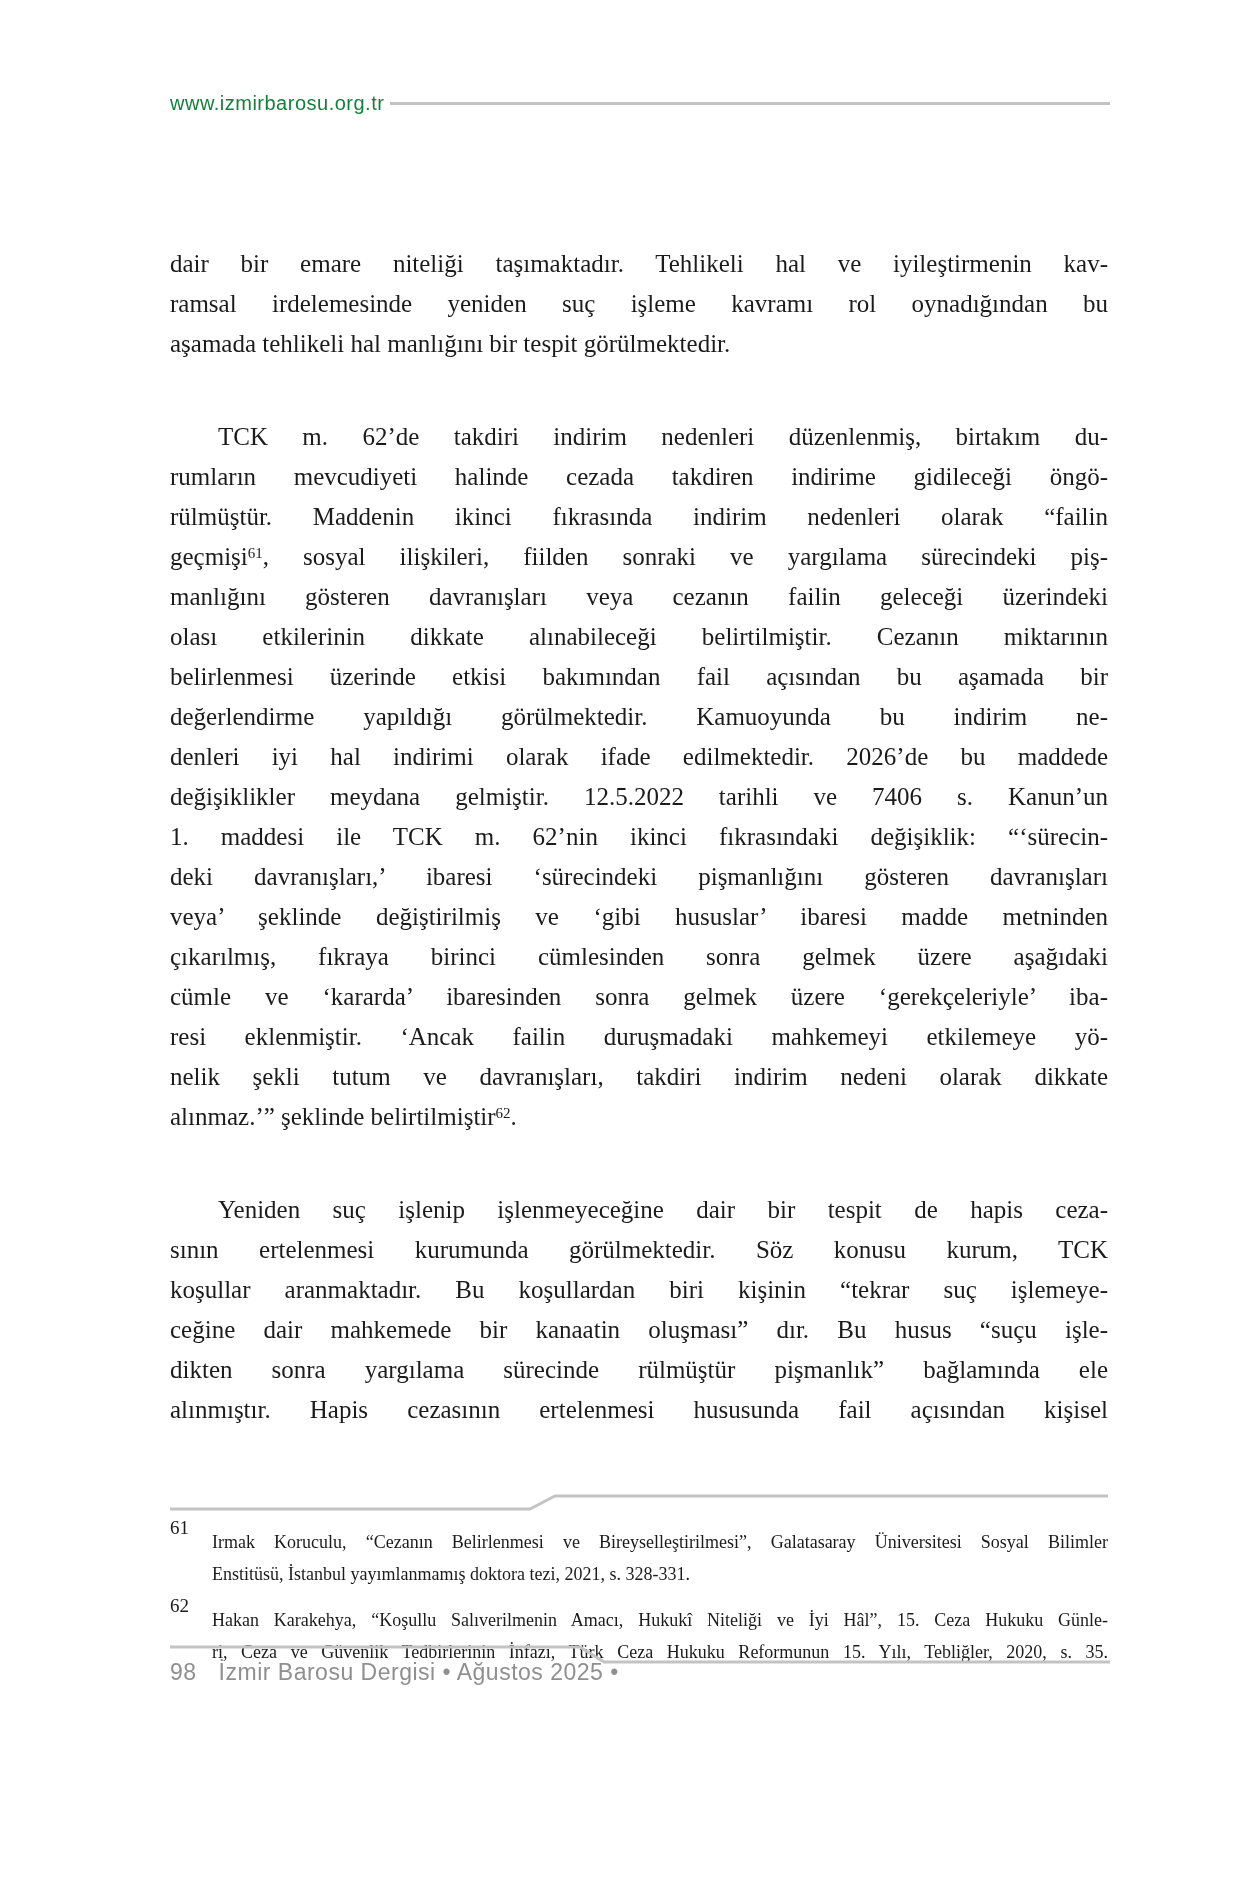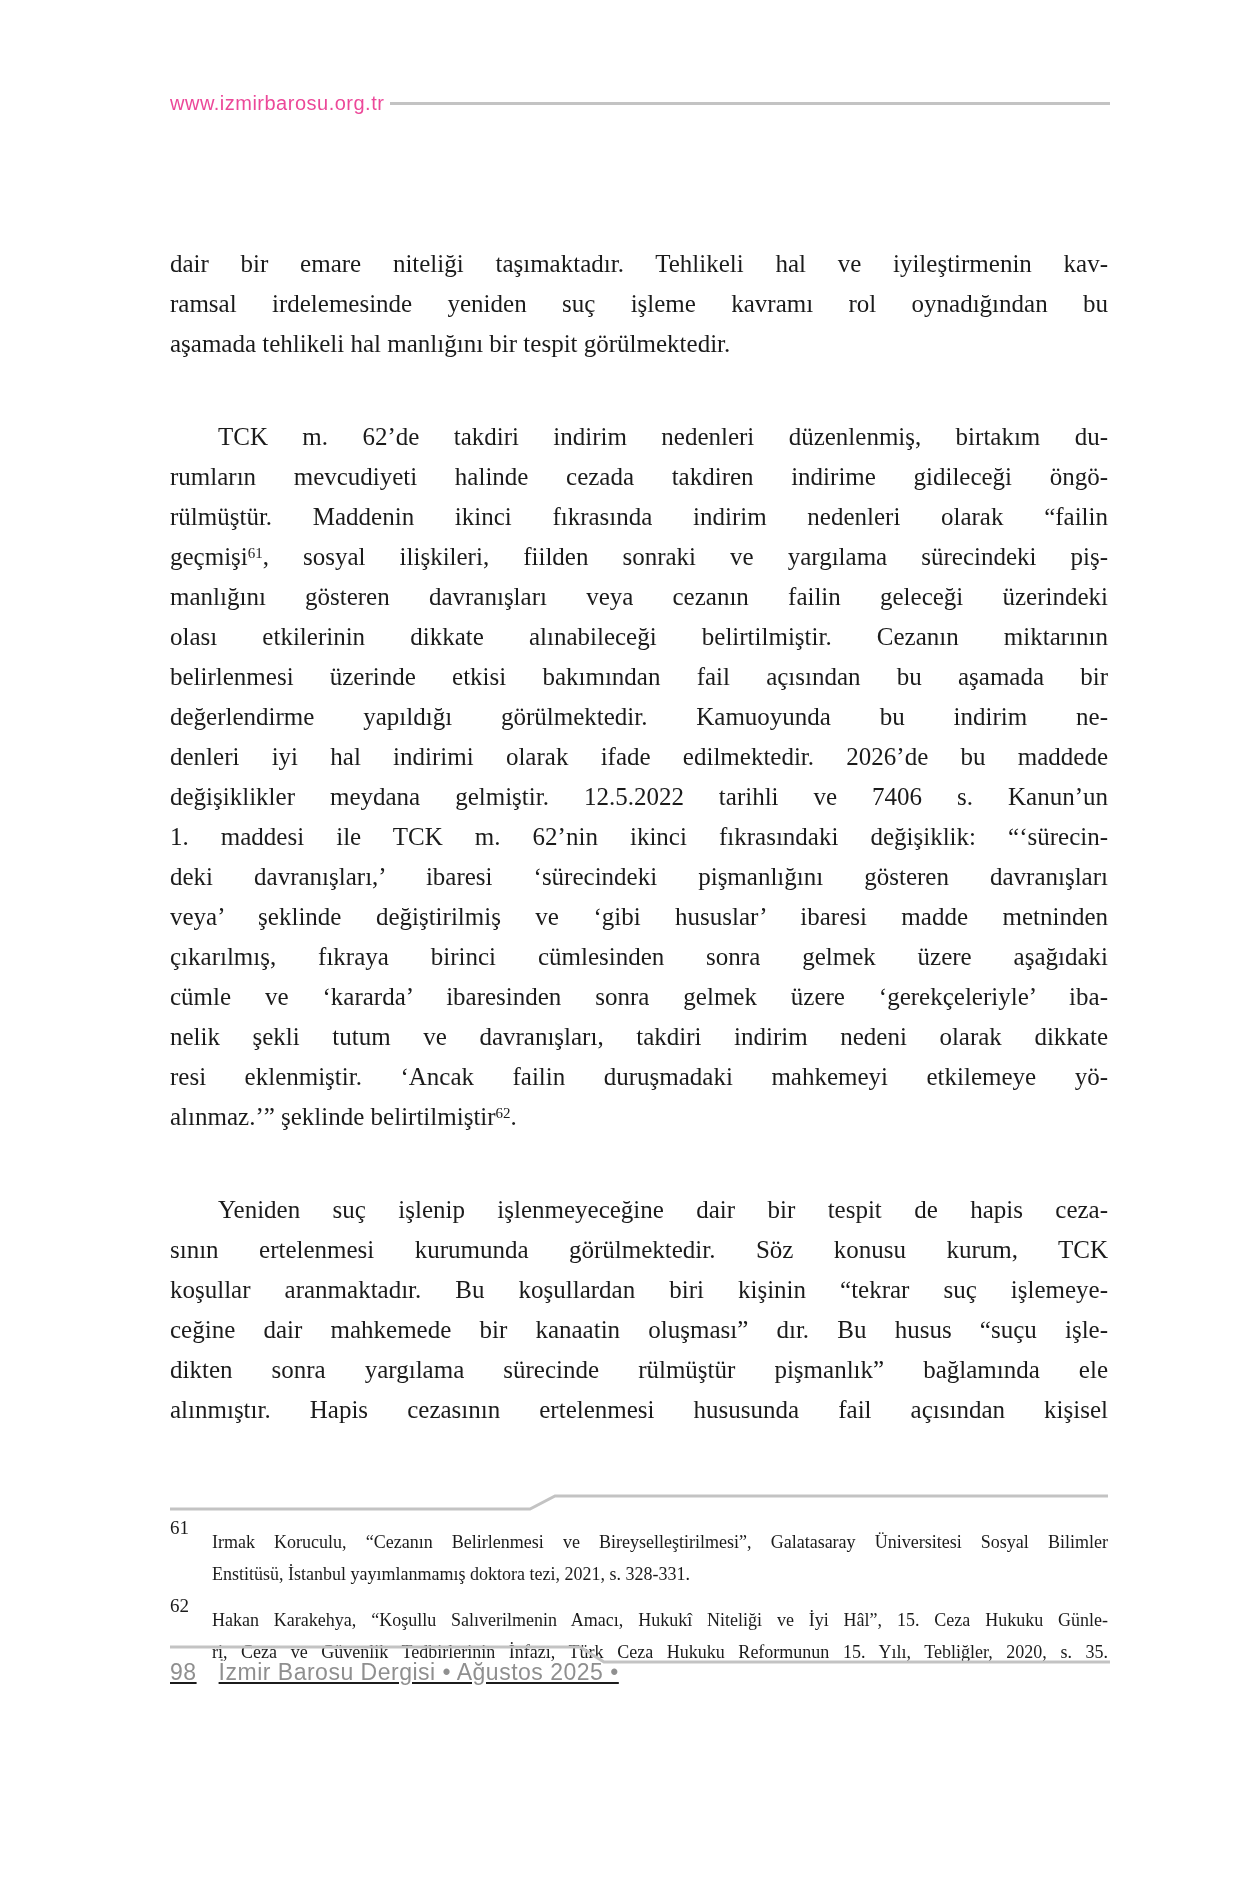--- a/index.html
+++ b/index.html
@@ -12,21 +12,21 @@
     font-family:"Liberation Serif","DejaVu Serif",serif;
     color:#1b1b1b;
     overflow:hidden;
   }
 
   
   .header {
     position:absolute; top:92px; left:170px; width:940px;
     display:flex; align-items:center;
     font-family:"Liberation Sans","DejaVu Sans",sans-serif;
-    font-size:20px; color:#ec4899; letter-spacing:0.5px;
+    font-size:20px; color:#15803d; letter-spacing:0.5px;
   }
   .header-rule { flex:1; height:3px; background:#c3c3c3; margin-left:6px; }
 
   
   #body-text {
     position:absolute; top:244px; left:170px; width:938px;
     font-size:25px; line-height:40px;
   }
   .para + .para { margin-top:53px; }
   .jline { text-align:justify; text-align-last:justify; }
@@ -44,21 +44,21 @@
   }
   .footnote { display:flex; }
   .footnote + .footnote { margin-top:6px; }
   .fn-num {
     width:42px; flex:0 0 42px;
     font-size:19px; transform:translateY(-6px);
   }
   .fn-body { flex:1;margin-top:8px; }
 
   
-  .footer { position:absolute; top:1645px; left:170px; width:940px;text-decoration:underline; }
+  .footer { position:absolute; top:1645px; left:170px; width:940px; }
   .footer-rule { display:block; }
   .footer-text {
     margin-top:-6px;
     display:flex; align-items:baseline;
     font-family:"Liberation Sans","DejaVu Sans",sans-serif;
     font-size:23px; color:#8f8f8f; letter-spacing:0.5px;
   }
   .footer-text .pageno { margin-right:22px; }
 </style>
 </head>
@@ -86,22 +86,22 @@
         <div class="jline">olası etkilerinin dikkate alınabileceği belirtilmiştir. Cezanın miktarının</div>
         <div class="jline">belirlenmesi üzerinde etkisi bakımından fail açısından bu aşamada bir</div>
         <div class="jline">değerlendirme yapıldığı görülmektedir. Kamuoyunda bu indirim ne-</div>
         <div class="jline">denleri iyi hal indirimi olarak ifade edilmektedir. 2026’de bu maddede</div>
         <div class="jline">değişiklikler meydana gelmiştir. 12.5.2022 tarihli ve 7406 s. Kanun’un</div>
         <div class="jline">1. maddesi ile TCK m. 62’nin ikinci fıkrasındaki değişiklik: “‘sürecin-</div>
         <div class="jline">deki davranışları,’ ibaresi ‘sürecindeki pişmanlığını gösteren davranışları</div>
         <div class="jline">veya’ şeklinde değiştirilmiş ve ‘gibi hususlar’ ibaresi madde metninden</div>
         <div class="jline">çıkarılmış, fıkraya birinci cümlesinden sonra gelmek üzere aşağıdaki</div>
         <div class="jline">cümle ve ‘kararda’ ibaresinden sonra gelmek üzere ‘gerekçeleriyle’ iba-</div>
+        <div class="jline">resi eklenmiştir. ‘Ancak failin duruşmadaki mahkemeyi etkilemeye yö-</div>
         <div class="jline">nelik şekli tutum ve davranışları, takdiri indirim nedeni olarak dikkate</div>
-        <div class="jline">resi eklenmiştir. ‘Ancak failin duruşmadaki mahkemeyi etkilemeye yö-</div>
         <div class="jline endline">alınmaz.’” şeklinde belirtilmiştir<sup>62</sup>.</div>
       </div>
       <div class="para indent">
         <div class="jline">Yeniden suç işlenip işlenmeyeceğine dair bir tespit de hapis ceza-</div>
         <div class="jline">sının ertelenmesi kurumunda görülmektedir. Söz konusu kurum, TCK</div>
         <div class="jline">koşullar aranmaktadır. Bu koşullardan biri kişinin “tekrar suç işlemeye-</div>
         <div class="jline">ceğine dair mahkemede bir kanaatin oluşması” dır. Bu husus “suçu işle-</div>
         <div class="jline">dikten sonra yargılama sürecinde rülmüştür pişmanlık” bağlamında ele</div>
         <div class="jline">alınmıştır. Hapis cezasının ertelenmesi hususunda fail açısından kişisel</div>
       </div>

